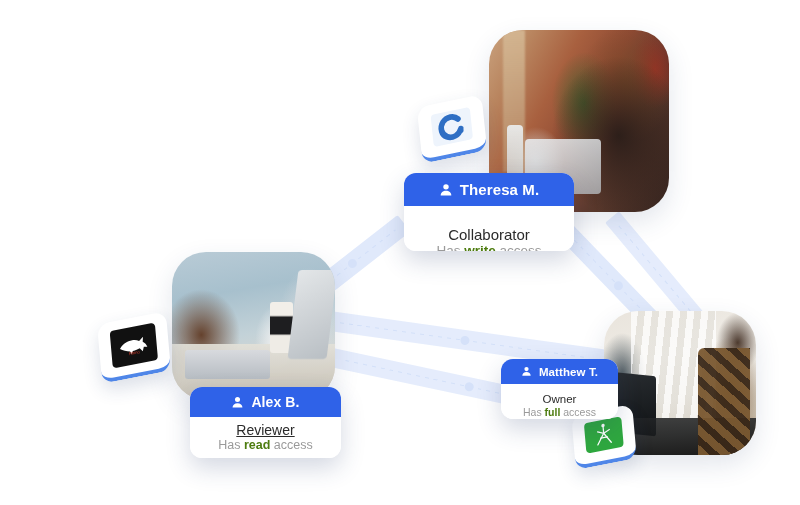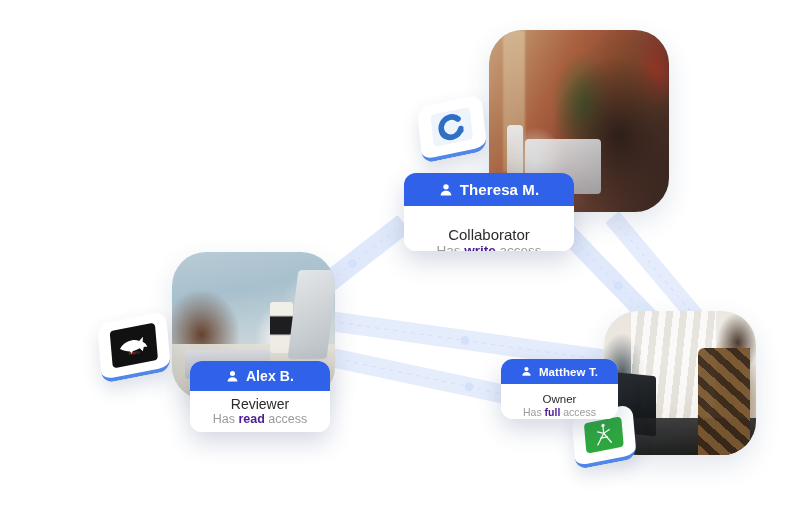--- a/index.html
+++ b/index.html
@@ -73,31 +73,31 @@
     text-align:right;
   }
   .pcard .hdr .uname{font-weight:600;letter-spacing:.1px;white-space:nowrap;}
   .pcard .body{
     background:#ffffff;
     display:flex;flex-direction:column;align-items:center;justify-content:center;
     text-align:center;
   }
   .pcard .role{color:#2b2b2b;}
   .pcard .access{color:#9a9a9a;white-space:nowrap;}
-  .pcard .access b{color:#4c1d95;font-weight:700;margin-top:24px;}
+  .pcard .access b{color:#4d7c0f;font-weight:700;margin-top:24px;}
 
   
   .pcard.big .hdr{height:33px;font-size:15px;}
   .pcard.big .body{height:45px;}
   .pcard.big .role{font-size:15px;line-height:17px;margin-top:28px;}
   .pcard.big .access{font-size:13.5px;line-height:16px;}
 
   .pcard.mid .hdr{height:30px;font-size:14px;}
   .pcard.mid .body{height:41px;}
-  .pcard.mid .role{font-size:14px;line-height:16px;}
+  .pcard.mid .role{font-size:14px;line-height:16px;text-decoration:underline;}
   .pcard.mid .access{font-size:12.5px;line-height:15px;}
 
   .pcard.small .hdr{height:25px;font-size:11.5px;}
   .pcard.small .body{height:43px;}
   .pcard.small .role{font-size:11.5px;line-height:13px;}
   .pcard.small .access{font-size:10.5px;line-height:12px;text-align:center;}
 
   .person-ico{display:block;}
 </style>
 </head>
@@ -209,21 +209,21 @@
         <path d="M1.9 14.2c0-3.4 2.7-5.4 6.1-5.4s6.1 2 6.1 5.4z" fill="#ffffff"></path>
       </svg>
       <span class="uname">Theresa M.</span>
     </div>
     <div class="body">
       <div class="role">Collaborator</div>
       <div class="access"><span>Has </span><b>write</b><span> access</span></div>
     </div>
   </div>
 
-  <div class="pcard mid" style="left:190px;top:361px;width:140px;height:71px;">
+  <div class="pcard mid" style="left:190px;top:387px;width:151px;height:71px;">
     <div class="hdr">
       <svg class="person-ico" width="13" height="13" viewBox="0 0 16 16" aria-hidden="true">
         <circle cx="8" cy="4.4" r="3.1" fill="#ffffff"></circle>
         <path d="M1.9 14.2c0-3.4 2.7-5.4 6.1-5.4s6.1 2 6.1 5.4z" fill="#ffffff"></path>
       </svg>
       <span class="uname">Alex B.</span>
     </div>
     <div class="body">
       <div class="role">Reviewer</div>
       <div class="access"><span>Has </span><b>read</b><span> access</span></div>

